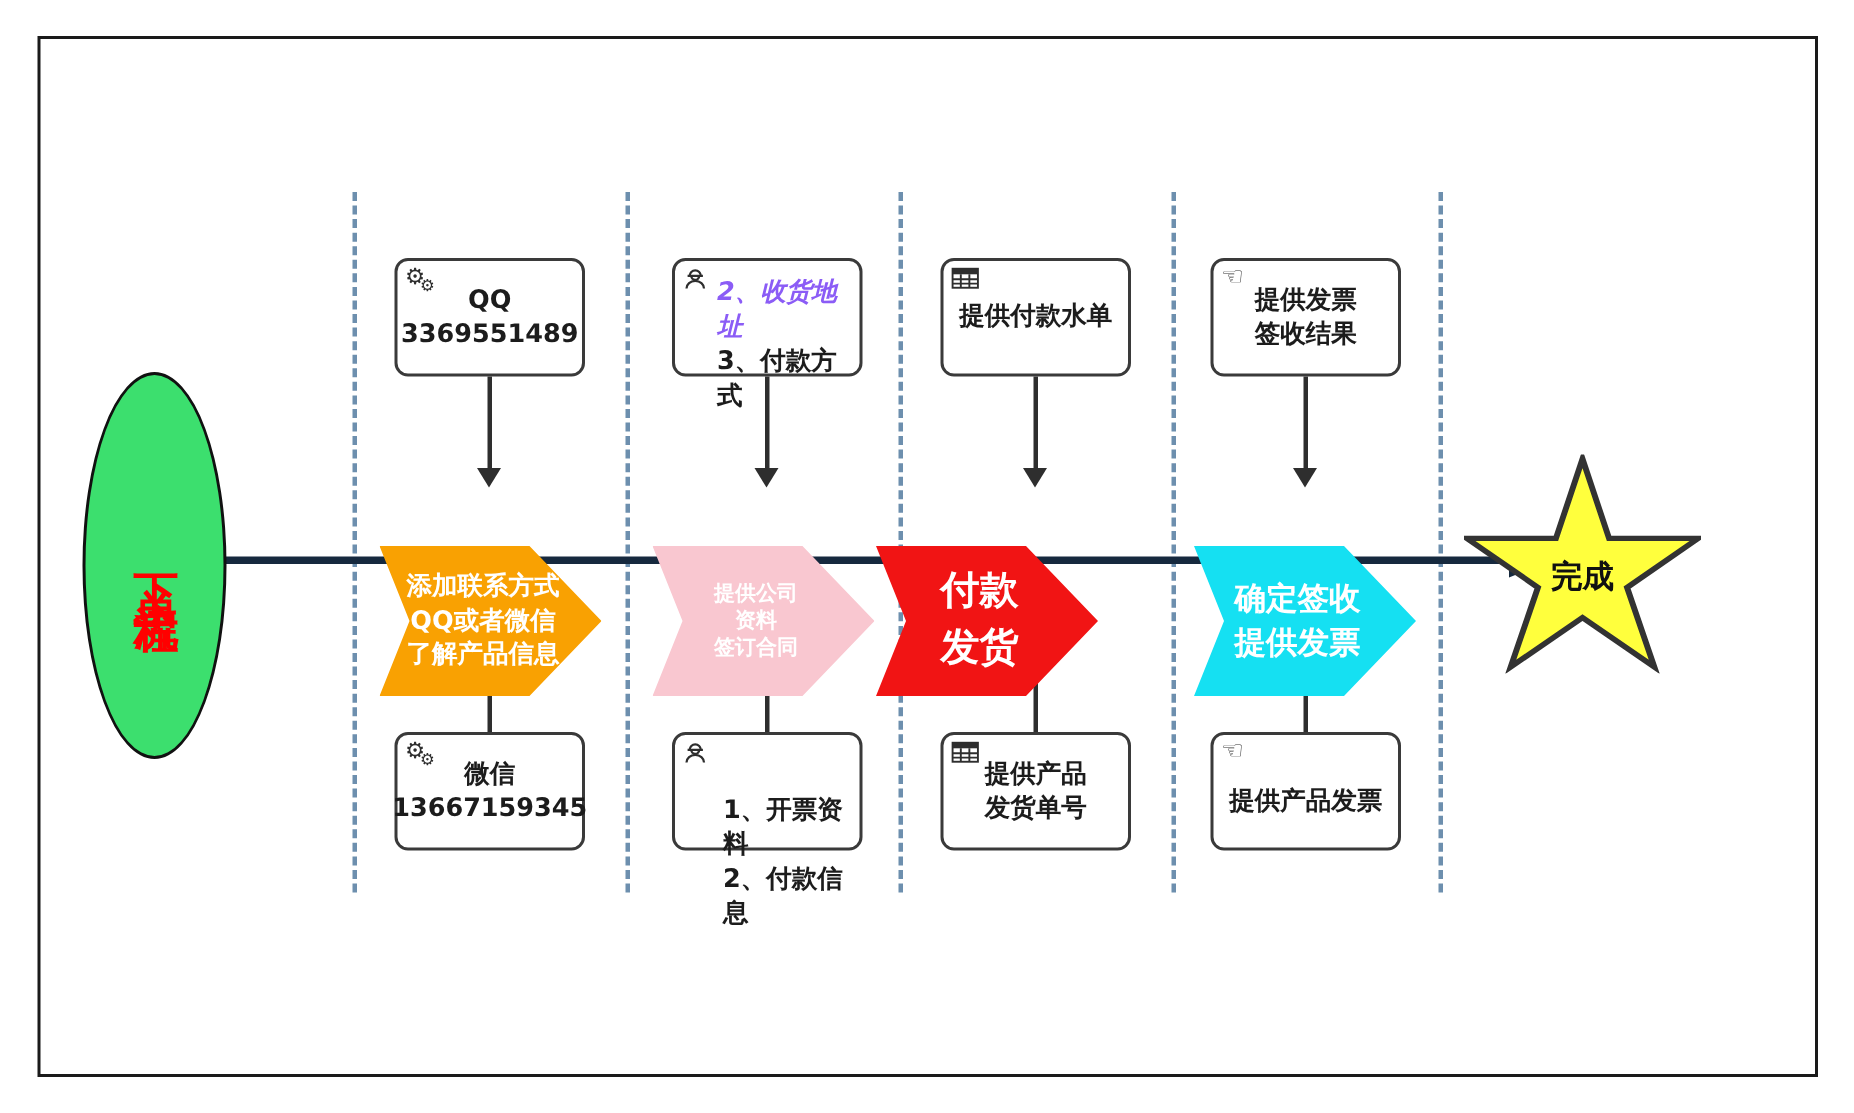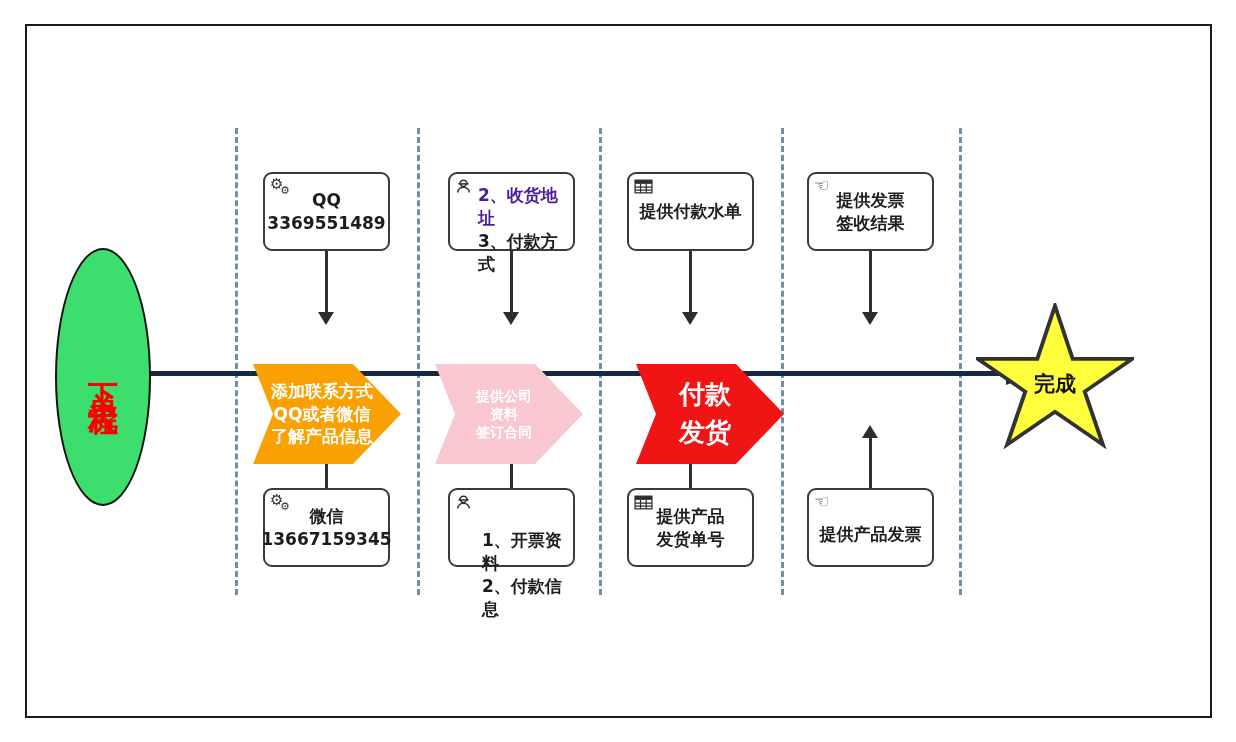--- a/index.html
+++ b/index.html
@@ -21,40 +21,40 @@
                letter-spacing:9px;line-height:1;}
   
   .chevron{position:absolute;top:325px;width:148px;height:100px;z-index:2;
            clip-path:polygon(0px 0px,100px 0px,148px 50px,100px 100px,0px 100px,20px 50px);
            display:flex;flex-direction:column;align-items:center;justify-content:center;
            color:#ffffff;font-weight:bold;text-align:center;box-sizing:border-box;
            padding:0 34px 0 24px;margin-top:39px;}
   .chevron .ln{white-space:nowrap;}
   .c1{left:253px;font-size:17px;line-height:1.35;}
   .c2{left:435px;font-size:14px;line-height:1.3;}
-  .c3{left:636px;font-size:26px;line-height:1.45;}
+  .c3{left:584px;font-size:26px;line-height:1.45;}
   .c4{left:796px;font-size:21px;line-height:1.4;}
   
   .star-wrap{position:absolute;left:976px;top:303px;width:158px;height:146px;z-index:2;}
   .star-wrap svg{display:block;width:100%;height:100%;}
   .finish-label{position:absolute;left:0;top:46%;width:100%;text-align:center;
                 font-size:21px;font-weight:bold;color:#111;}
   
   .note{position:absolute;width:127px;height:79px;background:#fff;border:2px solid #3a3a3a;
         border-radius:9px;z-index:2;display:flex;flex-direction:column;align-items:center;
         justify-content:center;font-weight:bold;font-size:17px;color:#1c1c1c;line-height:1.35;
         box-sizing:border-box;text-align:center;}
   .row-top{top:172px;}
   .row-bottom{top:488px;}
   .note .ico{position:absolute;left:5px;top:3px;color:#2e2e2e;}
   .note.left-align{align-items:flex-start;text-align:left;padding-left:28px;justify-content:flex-start;
                    padding-top:10px;}
   .note.left-align2{align-items:flex-start;text-align:left;padding-left:32px;justify-content:flex-start;
                     padding-top:39px;}
-  .muted{color:#4c1d95;}
+  .muted{color:#8b5cf6;font-style:italic;}
   
   .gears{font-size:15px;line-height:1;position:relative;display:inline-block;width:24px;height:22px;}
   .gears .g1{position:absolute;left:0;top:0;}
   .gears .g2{position:absolute;left:10px;top:8px;font-size:11px;}
   .hand{font-size:17px;line-height:1;}
   
   .conn{position:absolute;width:3px;background:#2e2e2e;z-index:1;}
   .conn-top{top:251px;height:63px;}
   .conn-bottom{top:437px;height:51px;}
   .arr{position:absolute;width:0;height:0;z-index:1;}
@@ -89,20 +89,24 @@
   </div>
   <div class="chevron c2" style="background: rgb(249, 199, 208);">
     <div class="ln">提供公司</div>
     <div class="ln">资料</div>
     <div class="ln">签订合同</div>
   </div>
   <div class="chevron c3" style="background: rgb(241, 20, 20);">
     <div class="ln">付款</div>
     <div class="ln">发货</div>
   </div>
+  <div class="chevron c4" style="background: rgb(21, 224, 242);">
+    <div class="ln">确定签收</div>
+    <div class="ln">提供发票</div>
+  </div>
 
   <div class="star-wrap">
     <svg viewBox="0 0 100 100" preserveAspectRatio="none">
       <polygon points="50,2 61.2,38.3 98.8,38.3 68.8,60.7 80.3,97 50,74.5 19.7,97 31.2,60.7 1.2,38.3 38.8,38.3" stroke="#333333" stroke-width="2.5" style="fill: rgb(255, 255, 61);"></polygon>
     </svg>
     <div class="finish-label">完成</div>
   </div>
 
   <div class="conn conn-top" style="left:325px"></div>
   <div class="arr arr-down" style="left:318px"></div>

